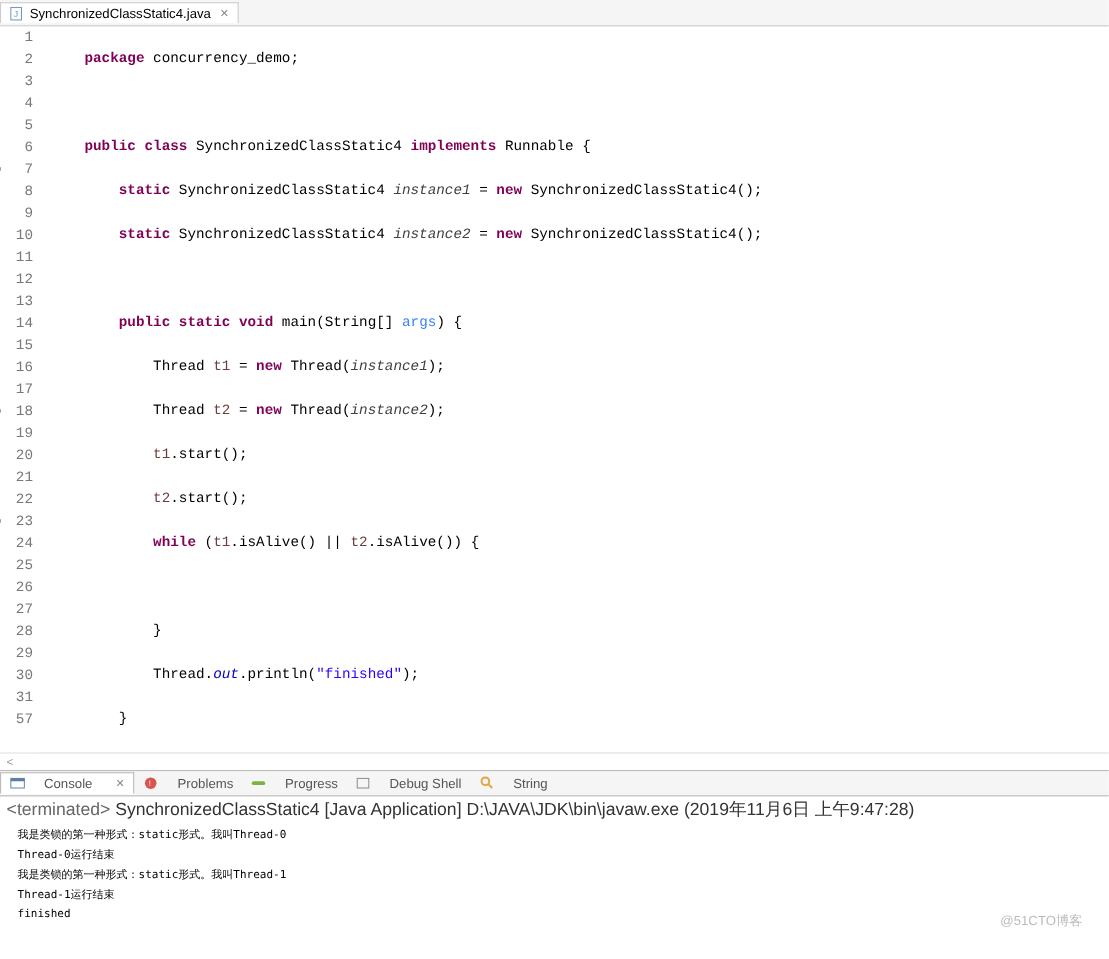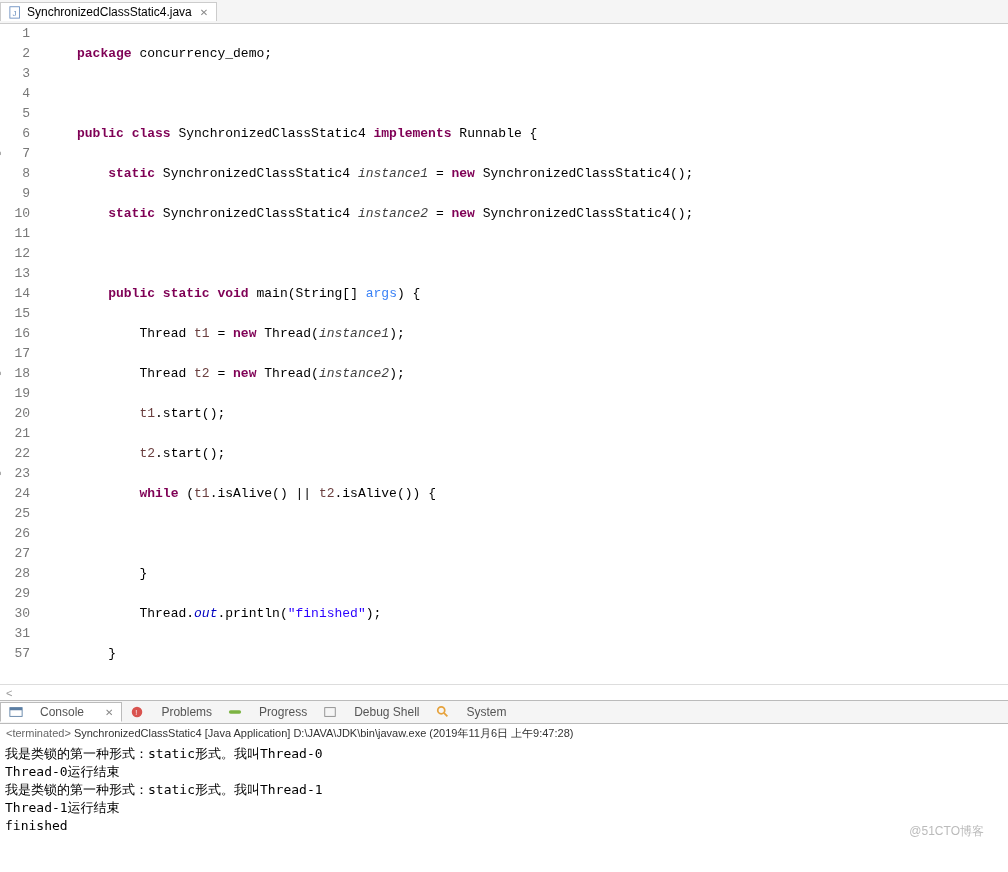--- a/index.html
+++ b/index.html
@@ -19,23 +19,23 @@
 .str { color: #2a00ff; }
 .field { color: #404040; font-style: italic; }
 .var { color: #6a3e3e; }
 .param { color: #3b82f6; }
 .static-it { color: #0000c0; font-style: italic; }
 .hscroll { height: 16px; border-top: 1px solid #ddd; display: flex; align-items: center; padding-left: 6px; color: #999; font-family: sans-serif; font-size: 11px; }
 .console-header { display: flex; align-items: center; border-top: 1px solid #bbb; border-bottom: 1px solid #bbb; background: #f5f5f5; height: 24px; font-family: "Segoe UI", sans-serif; font-size: 12px; }
 .console-tab { display: flex; align-items: center; padding: 2px 8px; gap: 17px; cursor: pointer; color: #555; }
 .console-tab.active { background: #fff; border: 1px solid #bbb; border-bottom: 1px solid #fff; }
 .tab-icon { width: 14px; height: 14px; display: inline-block; }
-.console-status { font-family: "Segoe UI", sans-serif; font-size: 11px; padding: 2px 6px; color: #333; }
+.console-status { font-family: "Segoe UI", sans-serif; font-size: 16px; padding: 2px 6px; color: #333; }
 .console-status .term { color: #666; }
-.console-out { font-family: "Microsoft YaHei", Consolas, monospace; font-size: 13px; padding: 2px 5px; line-height: 18px; white-space: pre; }
+.console-out { font-family: "Microsoft YaHei", Consolas, monospace; font-size: 10px; padding: 2px 16px; line-height: 18px; white-space: pre; }
 .watermark { position: relative; text-align: right; color: #bbb; font-family: sans-serif; font-size: 12px; padding-right: 24px; margin-top: -14px; }
 </style>
 </head>
 <body>
 
 <div class="editor-tabs">
   <div class="editor-tab">
     <span class="java-icon">
       <svg viewBox="0 0 16 16" width="14" height="14">
           <rect x="1" y="2" width="11" height="13" fill="#fff" stroke="#6a8fbf"></rect>
@@ -145,21 +145,21 @@
     <span class="tab-icon"><svg viewBox="0 0 16 16" width="14" height="14">
           <rect x="2" y="3" width="12" height="10" fill="none" stroke="#888"></rect>
         </svg></span>
     <span>Debug Shell</span>
   </div>
   <div class="console-tab">
     <span class="tab-icon"><svg viewBox="0 0 16 16" width="14" height="14">
           <circle cx="6" cy="6" r="4" fill="none" stroke="#e6a23c" stroke-width="2"></circle>
           <line x1="9" y1="9" x2="13" y2="13" stroke="#e6a23c" stroke-width="2"></line>
         </svg></span>
-    <span>System</span>
+    <span>String</span>
   </div>
 </div>
 
 <div class="console-status">
   <span class="term">&lt;terminated&gt;</span> <span>SynchronizedClassStatic4 [Java Application] D:\JAVA\JDK\bin\javaw.exe (2019年11月6日 上午9:47:28)</span>
 </div>
 <div class="console-out" id="console-out">我是类锁的第一种形式：static形式。我叫Thread-0
 Thread-0运行结束
 我是类锁的第一种形式：static形式。我叫Thread-1
 Thread-1运行结束

